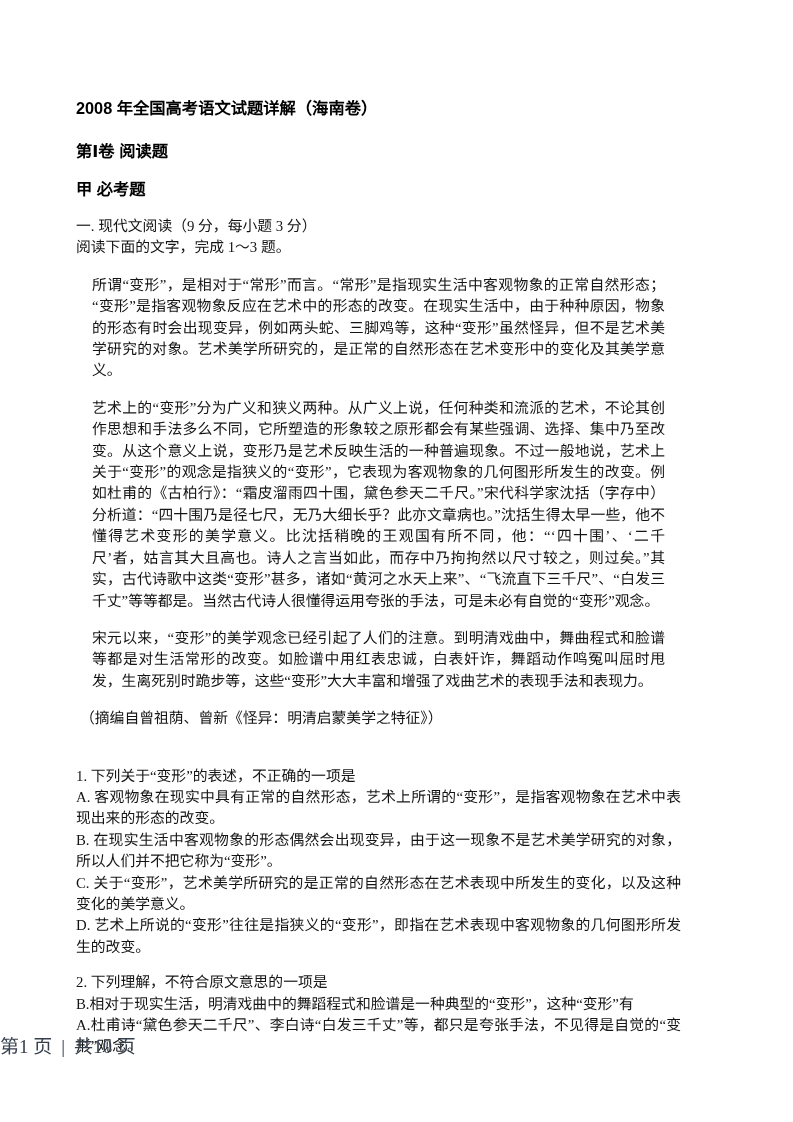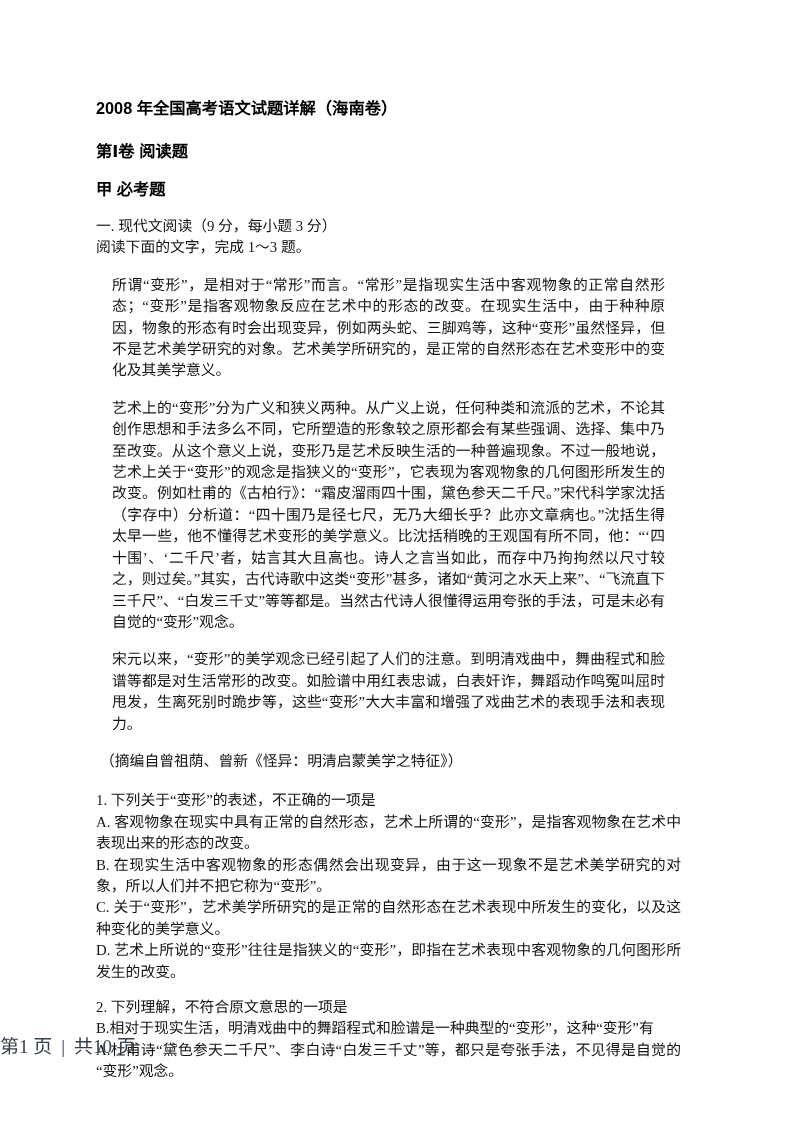--- a/index.html
+++ b/index.html
@@ -3,21 +3,21 @@
 <meta charset="utf-8">
 <style>
   html, body { margin: 0; padding: 0; background: #ffffff; }
   .page {
     position: relative;
     width: 793px;
     height: 1122px;
     margin: 0 auto;
     background: #ffffff;
     box-sizing: border-box;
-    padding: 97px 112px 0 96px;
+    padding: 97px 112px 0 76px;
     font-family: "Liberation Serif", "DejaVu Serif", serif;
     font-size: 14.8px;
     line-height: 21.4px;
     color: #141414;
     overflow: hidden;
   }
   .doc-title, .vol-heading, .part-heading {
     font-family: "Liberation Sans", "DejaVu Sans", sans-serif;
     font-weight: 700;
     font-size: 16.3px;
@@ -28,21 +28,21 @@
   .doc-title   { margin-bottom: 21px; }
   .vol-heading { margin-bottom: 16px; }
   .part-heading{ margin-bottom: 16px; }
   .intro-line  { margin: 0; }
   .body-para {
     margin: 16px;
     text-align: justify;
     text-justify: inter-character;
   }
   .source-line { margin: 4px; }
-  .question-block-1 { margin-top: 18px; }
+  .question-block-1 { margin-top: 36px; }
   .question-block-2 { margin-top: 14px; }
   .question-stem { margin: 0; }
   .option-para {
     margin: 0;
     text-align: justify;
     text-justify: inter-character;
   }
   .page-footer {
     position: absolute;
     left: 0;

